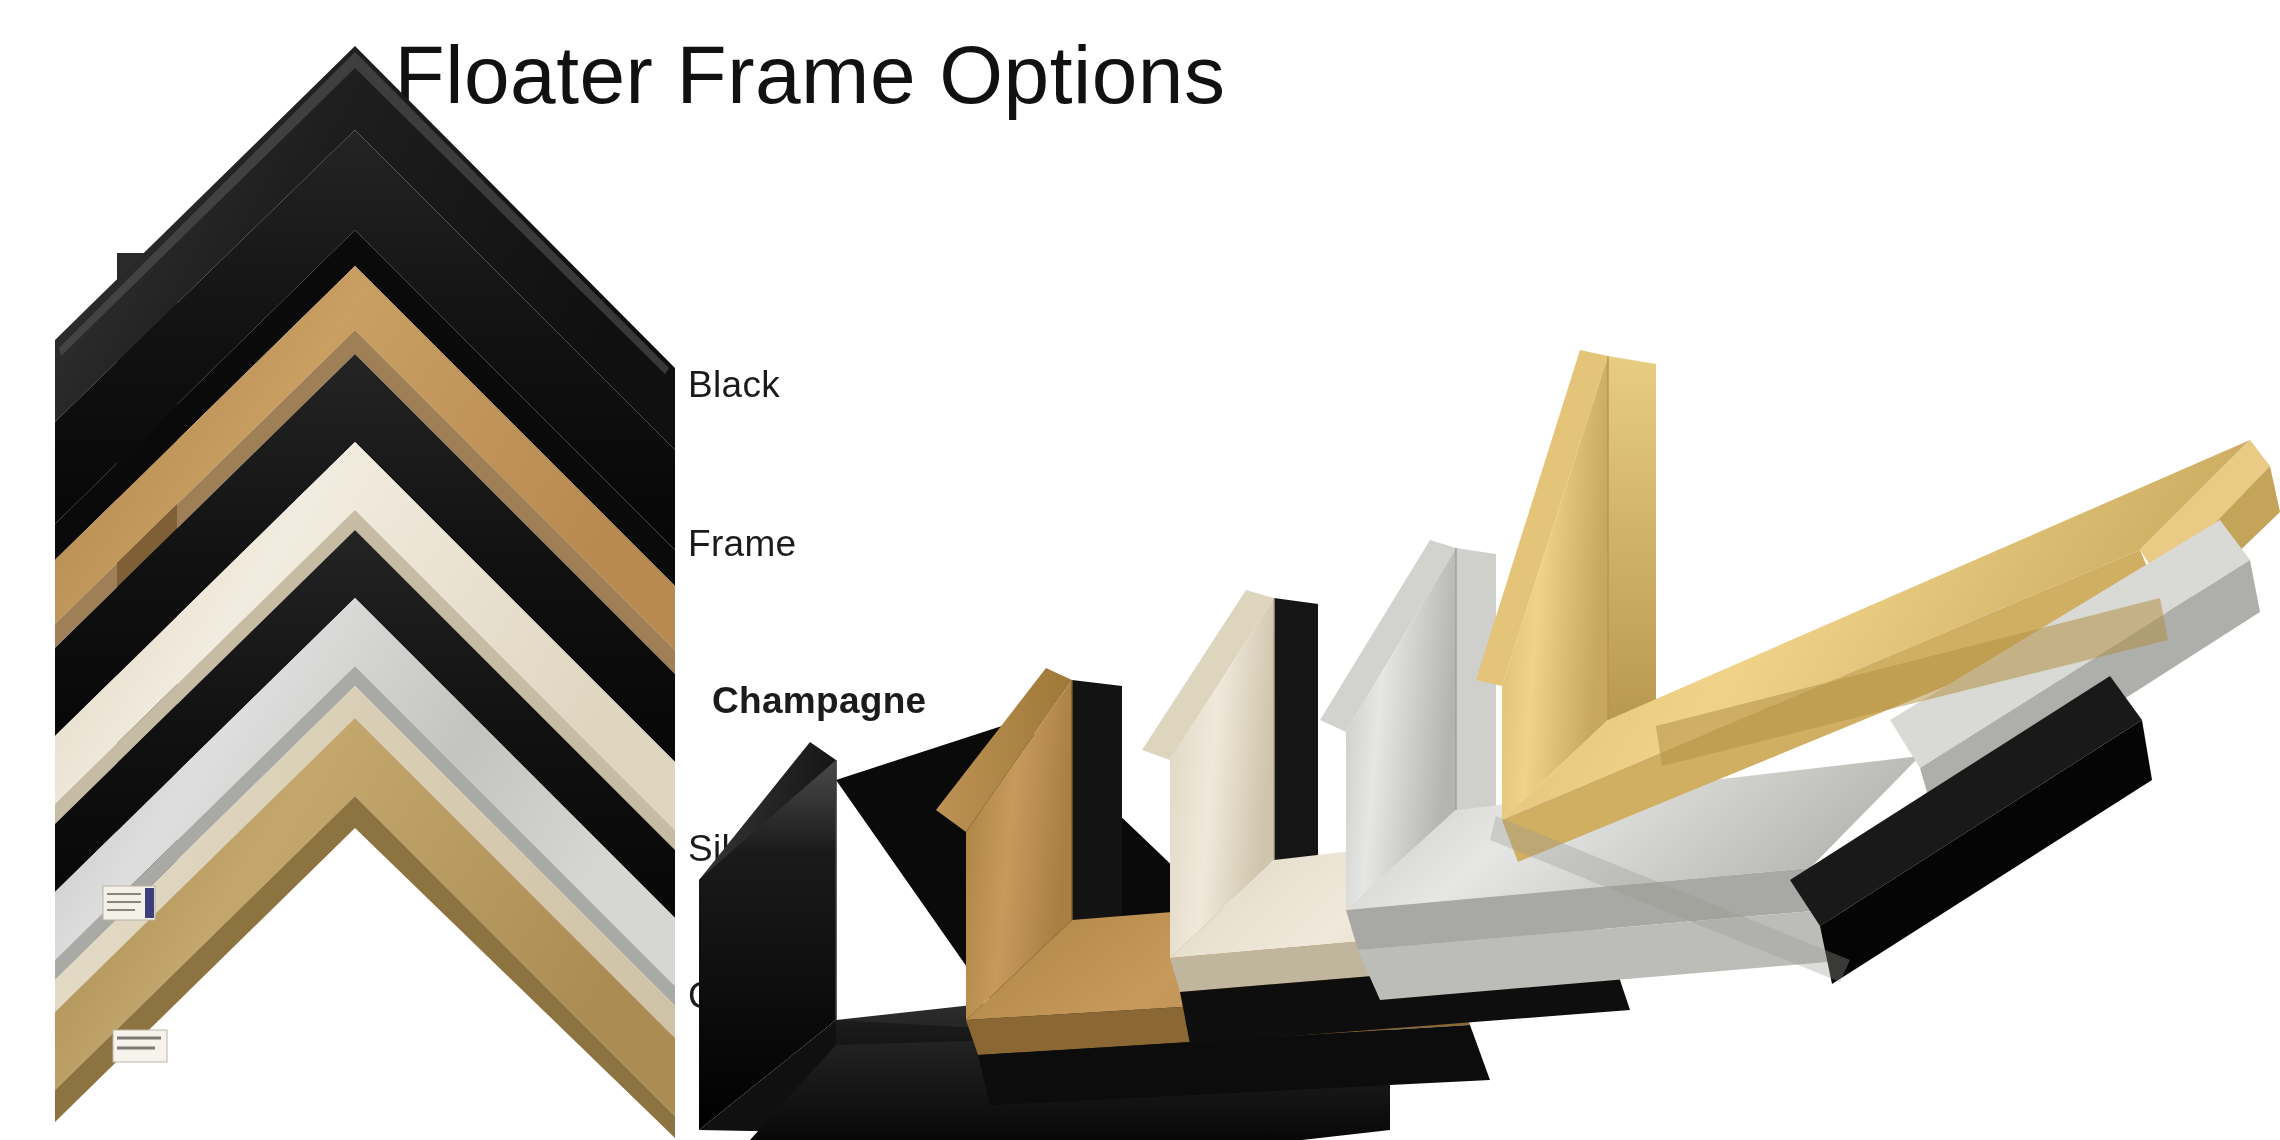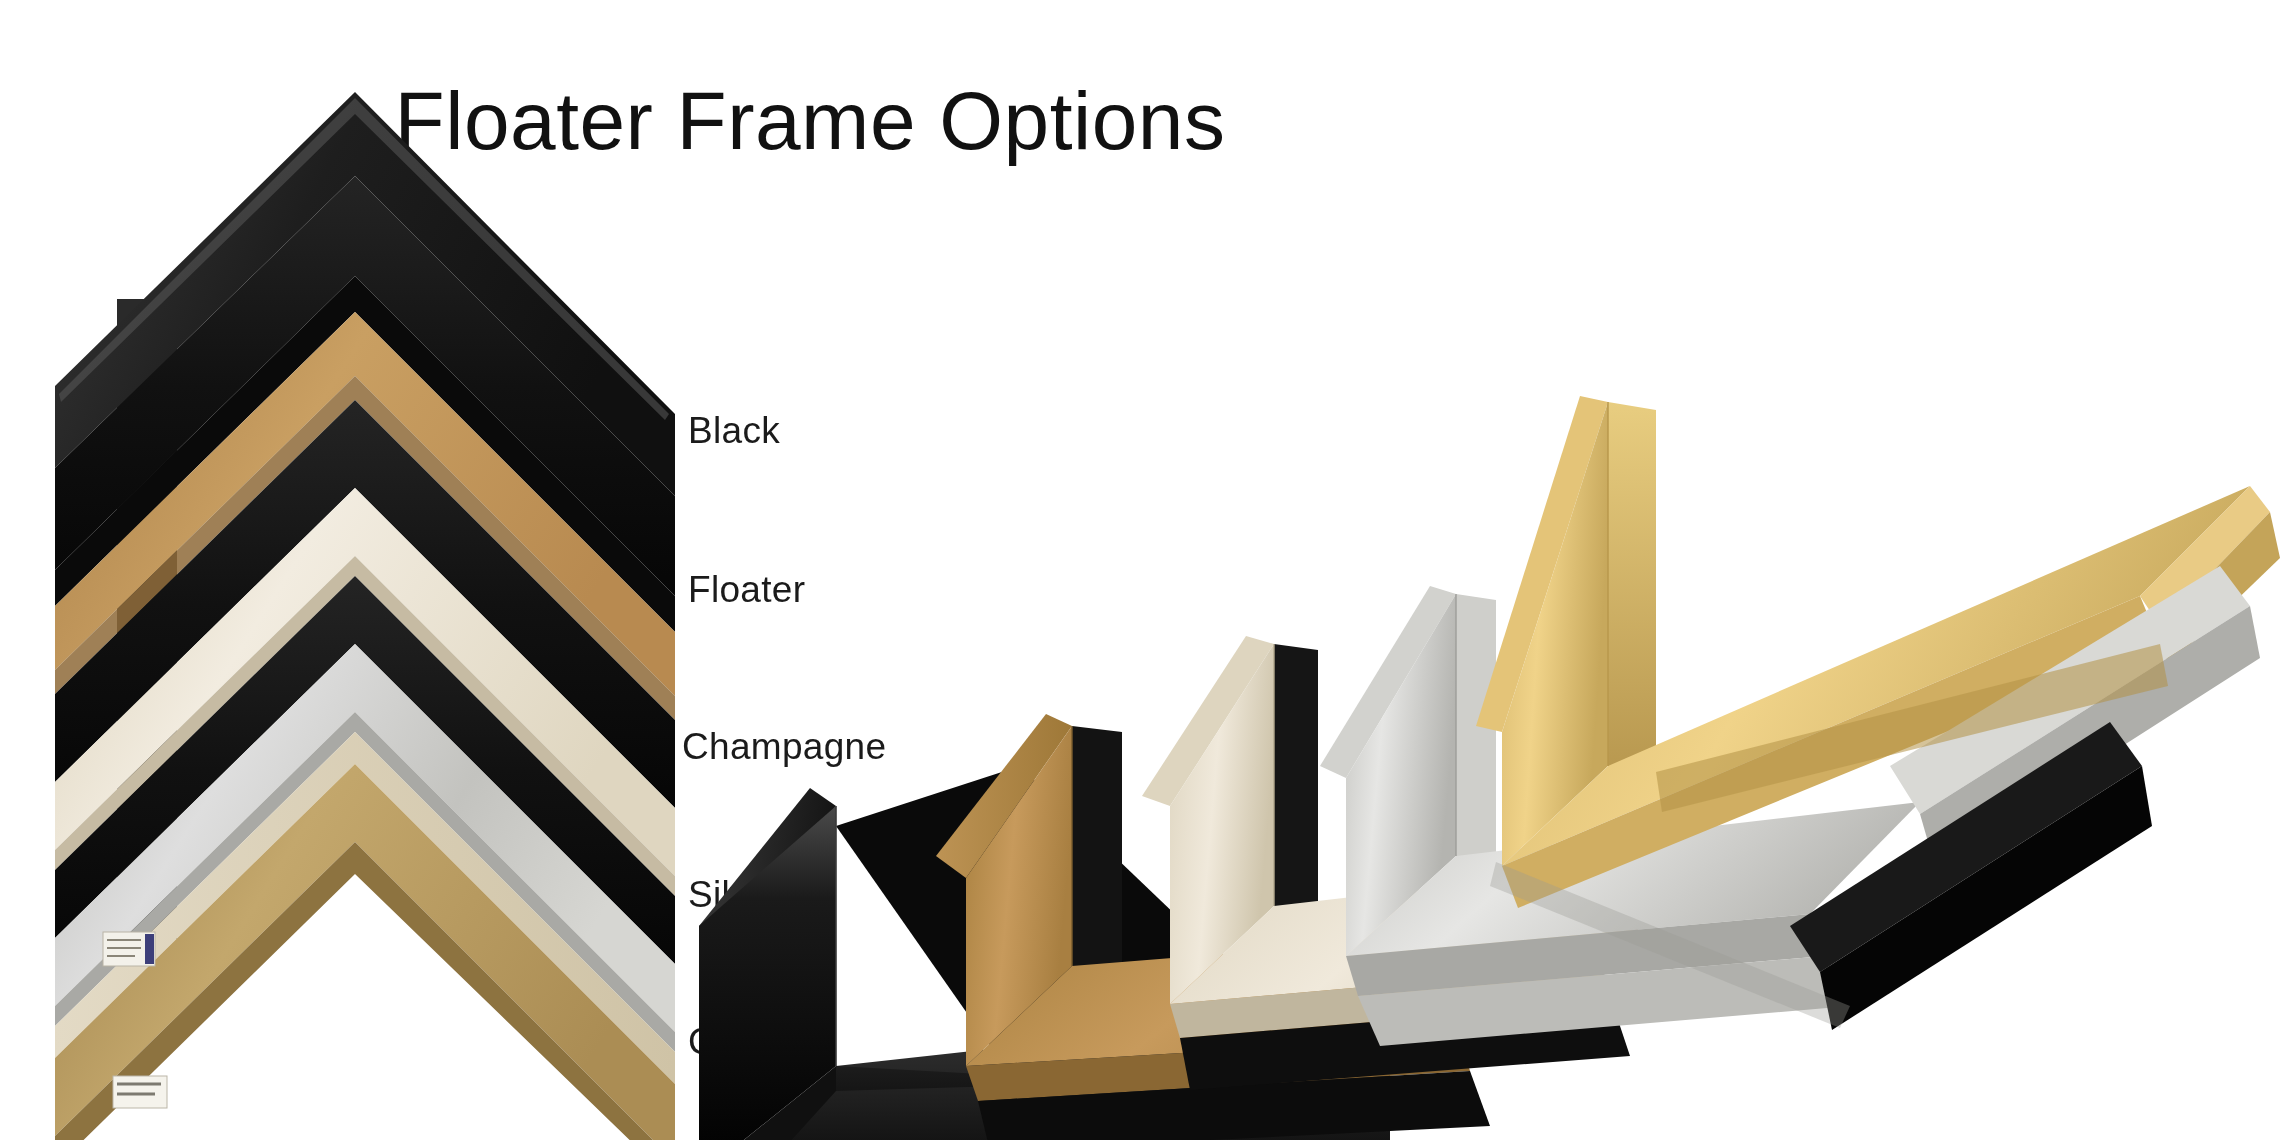--- a/index.html
+++ b/index.html
@@ -6,21 +6,20 @@
   html, body {
     width:2280px; height:1140px;
     background:#ffffff;
     font-family:"Liberation Sans", sans-serif;
     overflow:hidden;
   }
   #page {
     position:relative;
     width:2280px; height:984px;
     background:#fff;
-    margin-top:46px;
   }
 
   
   #title {
     position:absolute;
     left:0; top:34px;
     width:1620px;
     text-align:center;
     font-size:82px;
     font-weight:400;
@@ -46,21 +45,21 @@
   .swatch-label {
     position:absolute;
     font-size:37px;
     font-weight:400;
     color:#1b1b1b;
     letter-spacing:0.3px;
     white-space:nowrap;
   }
   #lbl-black      { left:688px; top:364px;text-align:center; }
   #lbl-bronze     { left:688px; top:523px; }
-  #lbl-champagne  { left:682px; top:680px; }
+  #lbl-champagne  { left:712px; top:680px;font-weight:bold; }
   #lbl-silver     { left:688px; top:828px; }
   #lbl-gold       { left:688px; top:975px; }
 
   
   #right-photo {
     position:absolute;
     left:690px; top:120px;
     width:1590px; height:1020px;
   }
   #right-photo svg { display:block; }
@@ -154,21 +153,21 @@
       </g>
       <g>
         <rect x="58" y="992" width="54" height="32" fill="#f5f3ec" stroke="#bbb6a8" stroke-width="1"></rect>
         <line x1="62" y1="1000" x2="106" y2="1000" stroke="#7d7a70" stroke-width="3"></line>
         <line x1="62" y1="1010" x2="100" y2="1010" stroke="#7d7a70" stroke-width="3"></line>
       </g>
     </svg>
   </div>
 
   <div class="swatch-label" id="lbl-black">Black</div>
-  <div class="swatch-label" id="lbl-bronze">Floater</div>
+  <div class="swatch-label" id="lbl-bronze">Frame</div>
   <div class="swatch-label" id="lbl-champagne">Champagne</div>
   <div class="swatch-label" id="lbl-silver">Silver</div>
   <div class="swatch-label" id="lbl-gold">Gold</div>
 
   <div id="right-photo">
     <svg width="1590" height="1020" viewBox="0 0 1590 1020">
       <defs>
         <linearGradient id="rBlkFin" x1="0" y1="0" x2="1" y2="0.2">
           <stop offset="0" stop-color="#3b3b3b"></stop>
             <stop offset="1" stop-color="#141414"></stop>

